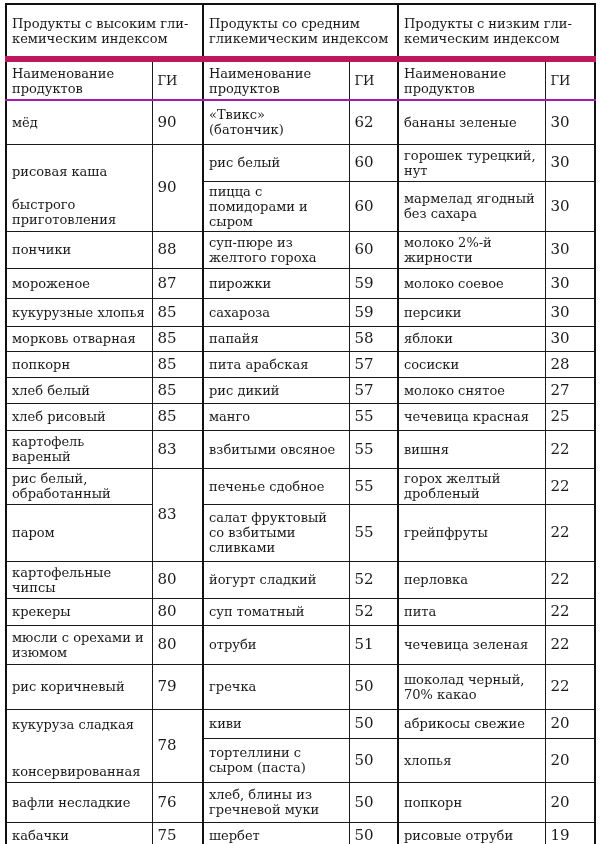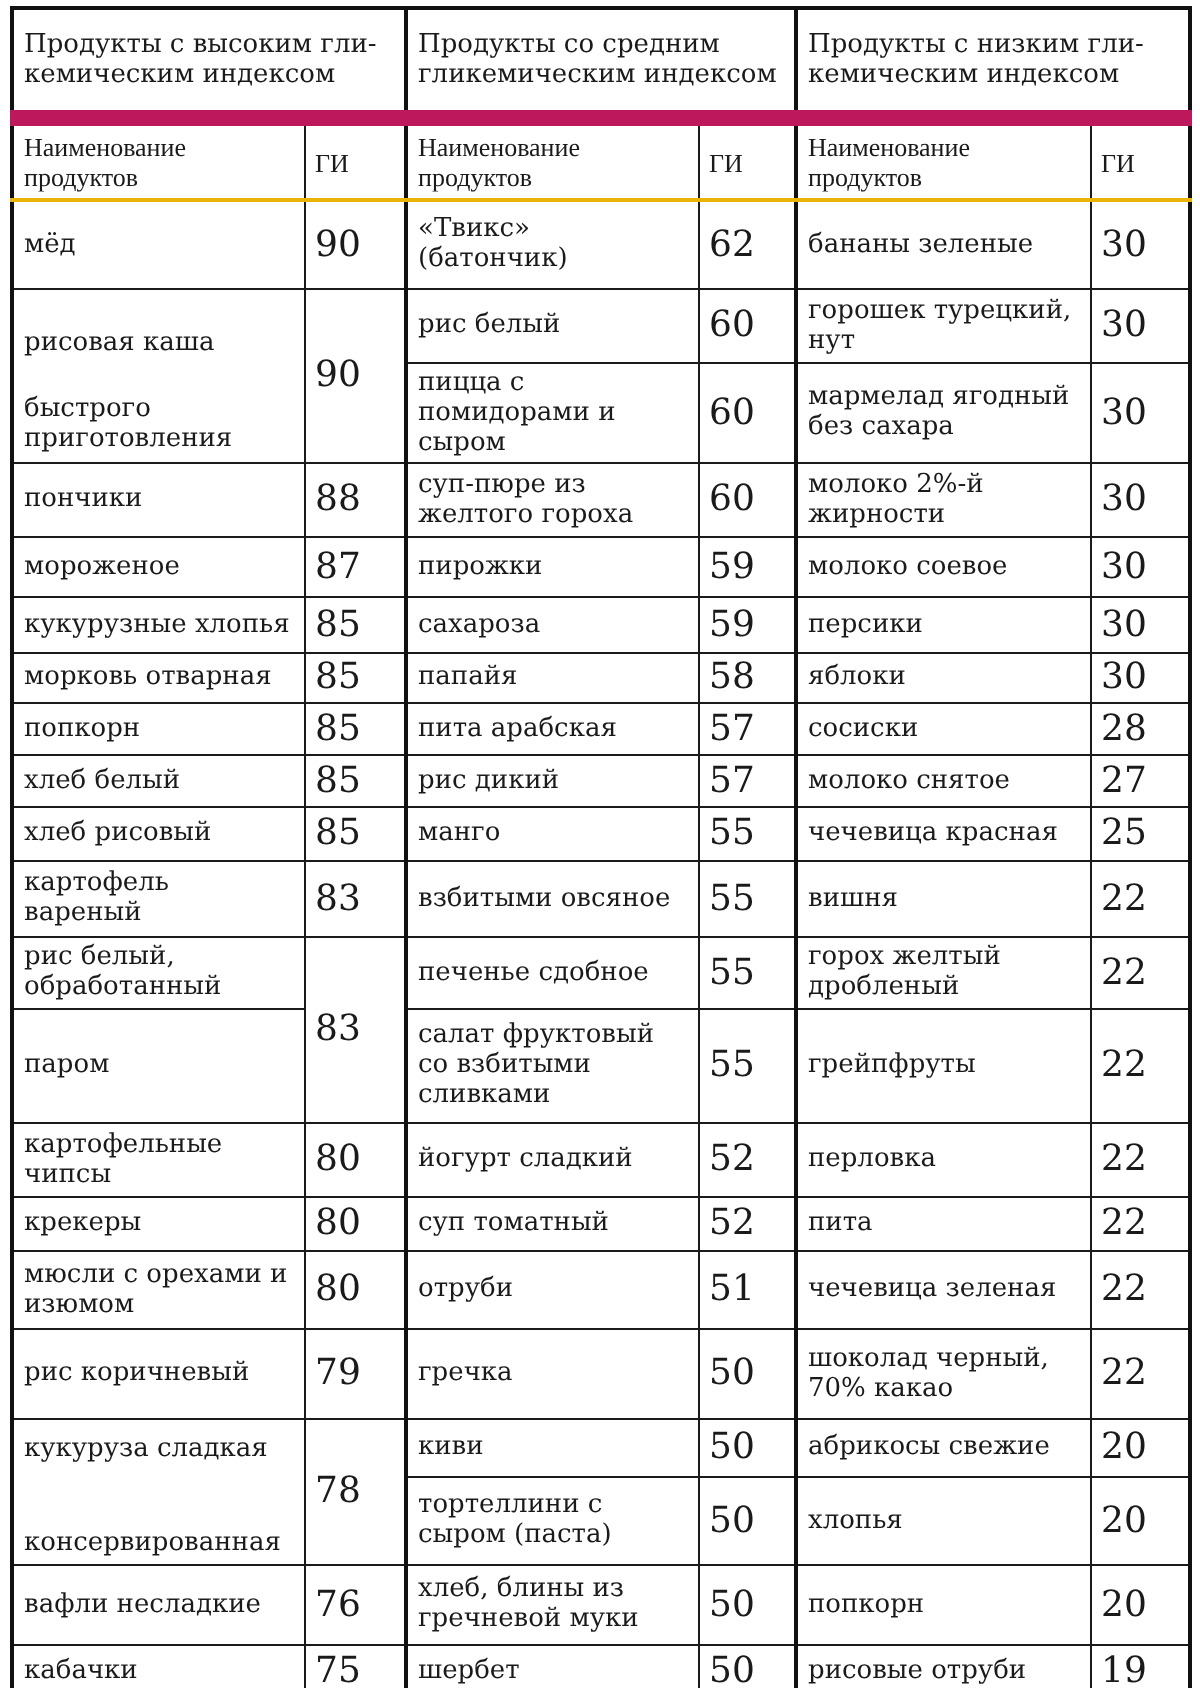--- a/index.html
+++ b/index.html
@@ -12,26 +12,26 @@
     table-layout: fixed;
   }
   .gi-table td, .gi-table th {
     border: 1px solid #1a1a1a;
     padding: 2px 5px;
     vertical-align: middle;
     text-align: left;
     font-weight: normal;
     word-wrap: break-word;
   }
-  .gi-table tr.group-head th { border-top: 2px solid #111; border-bottom: 8px solid #be185d; }
-  .gi-table tr.col-head th { border-bottom: 2px solid #eab308; font-family: Liberation Serif, serif; }
+  .gi-table tr.group-head th { border-top: 2px solid #111; border-bottom: 6px solid #be185d; }
+  .gi-table tr.col-head th { border-bottom: 2px solid #a21caf; }
   .gi-table .bl { border-left: 2px solid #111; }
   .gi-table .br { border-right: 2px solid #111; }
   .gi-table tr:last-child td { border-bottom: 2px solid #111; }
-  .gi-table td.num { font-size: 18px; margin-top: 21px; }
+  .gi-table td.num { font-size: 15px; margin-top: 21px; }
 </style>
 </head>
 <body>
 
 <table class="gi-table">
   <colgroup>
     <col style="width:146px">
       <col style="width:51px">
     <col style="width:146px">
       <col style="width:49px">

